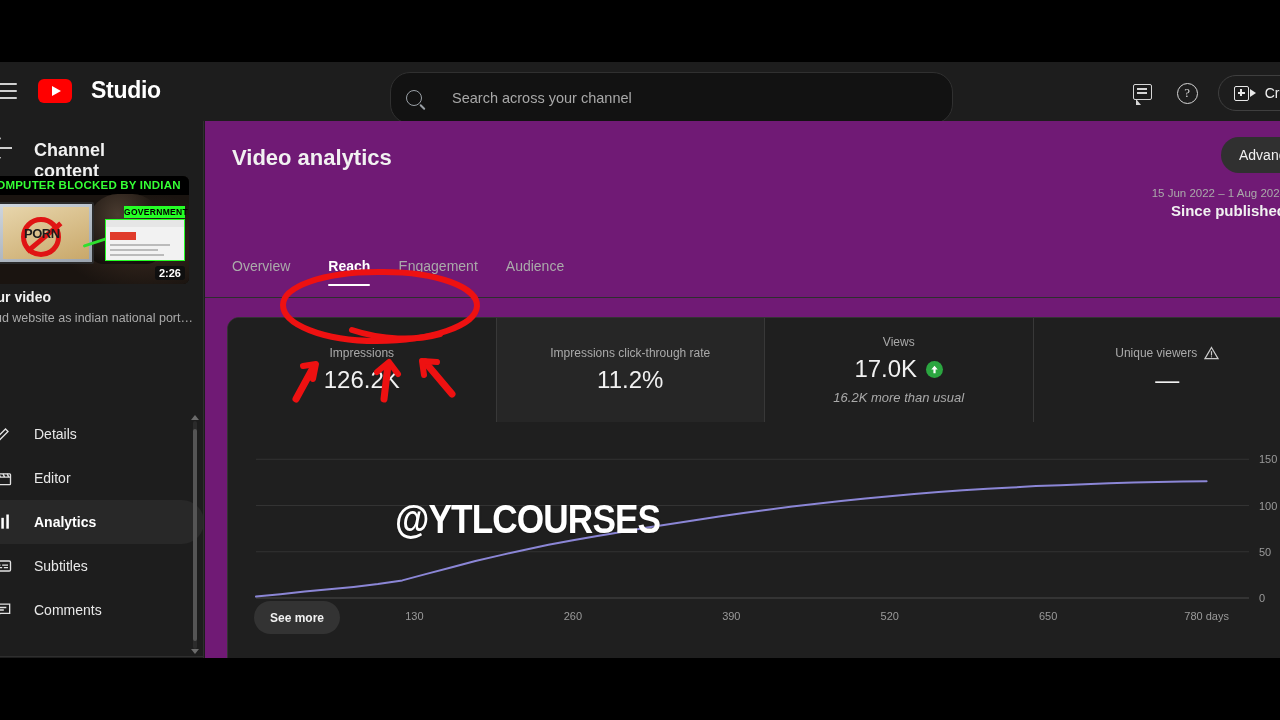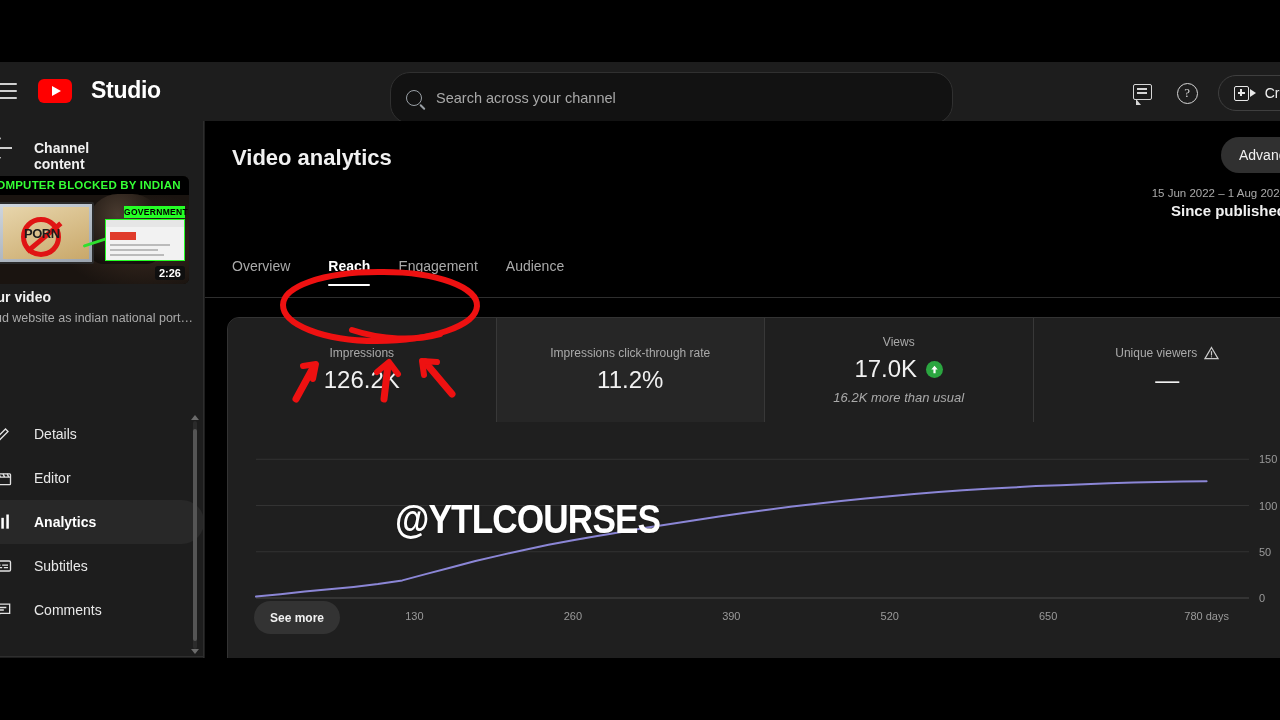--- a/index.html
+++ b/index.html
@@ -59,21 +59,21 @@
     color: #fff; font-size: 23px; font-weight: 700; letter-spacing: -0.3px;
   }
 
   #searchbar {
     position: absolute; left: 390px; top: 72px - 62px;
     top: 10px;
     width: 563px; height: 52px;
     background: #121212;
     border: 1px solid #303030;
     border-radius: 20px;
-    display: flex; align-items: center; padding-left: 15px; gap: 14px;
+    display: flex; align-items: center; padding-left: 15px; gap: 30px;
   }
   .search-glass {
     width: 16px; height: 16px; border: 1.8px solid #9aa0a6; border-radius: 50%;
     position: relative; flex: none;
   }
   .search-glass::after {
     content:''; position:absolute; right:-5px; bottom:-3px;
     width: 7px; height: 1.8px; background:#9aa0a6; transform: rotate(45deg);
     border-radius: 1px;
   }
@@ -151,21 +151,21 @@
   .back-arrow::before {
     content:''; position:absolute; left:0; top:-4px;
     width: 9px; height: 2px; background:#cfcfcf; transform: rotate(-45deg); transform-origin: left center;
   }
   .back-arrow::after {
     content:''; position:absolute; left:0; top:4px;
     width: 9px; height: 2px; background:#cfcfcf; transform: rotate(45deg); transform-origin: left center;
   }
   #back-label {
     position: absolute; left: 34px; top: 3px;
-    color: #f1f1f1; font-size: 14px; font-weight: 600;
+    color: #f1f1f1; font-size: 18px; font-weight: 600;
   }
 
   
   #thumb {
     position: absolute; left: -12px; top: 55px;
     width: 201px; height: 108px;
     border-radius: 6px; overflow: hidden;
     background: #1a120c;
   }
   #thumb .bgphoto {
@@ -277,21 +277,21 @@
   #sb-dn { top: 528px; border-top: 5px solid #6b6b6b; }
 
   #sidebar-divider {
     position:absolute; left:0; top: 535px; width: 204px; height:1px; background:#2e2e2e;
   }
 
   
   #main {
     position: absolute; left: 205px; top: 59px;
     width: 1075px; height: 537px;
-    background: #000000;
+    background: #701a75;
     overflow: hidden;
   }
   #page-title {
     position:absolute; left: 27px; top: 24px;
     color: #f1f1f1; font-size: 22px; font-weight: 600;
   }
   #adv-btn {
     position:absolute; left: 1016px; top: 78px - 62px; top: 16px;
     height: 36px; background:#303030; border-radius: 18px;
     display:flex; align-items:center; padding: 0 18px;

